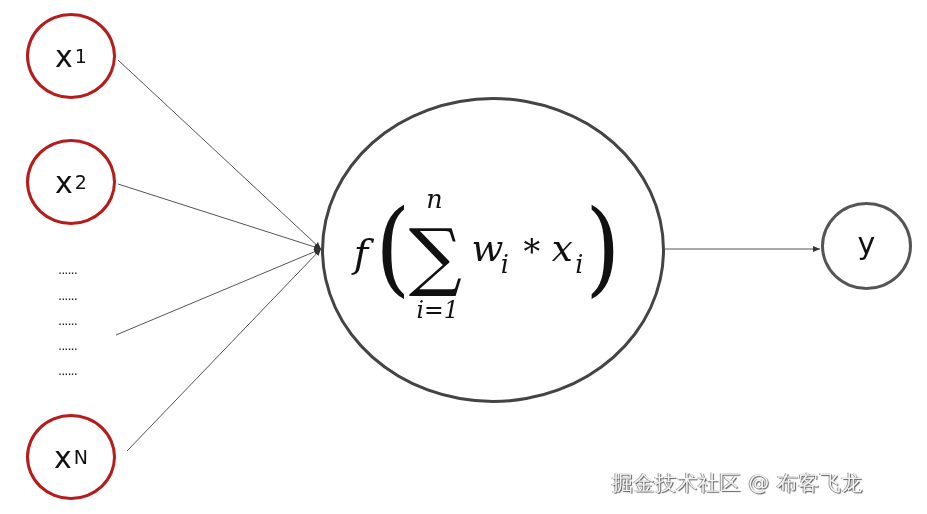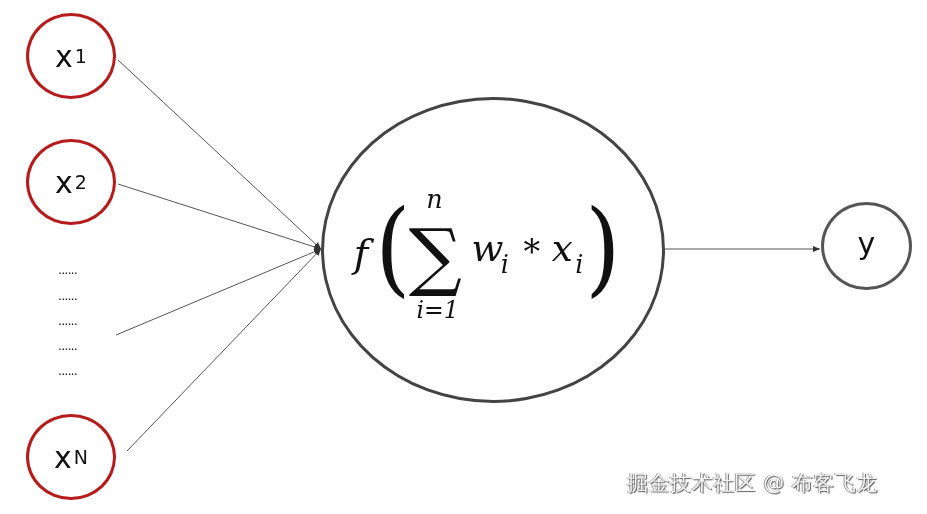--- a/index.html
+++ b/index.html
@@ -6,21 +6,21 @@
     body { width: 927px; height: 514px; position: relative; overflow: hidden; font-family: "DejaVu Sans", sans-serif; }
     svg.diagram { position: absolute; left: 0; top: 0; width: 927px; height: 514px; }
     .input-node { position: absolute; width: 90px; height: 86px; border: 3px solid #b71c1c; border-radius: 50%; box-sizing: border-box; background: #fff; }
     .node-label { position: absolute; left: 0; right: 0; top: 0; bottom: 0; display: flex; align-items: center; justify-content: center; font-family: "DejaVu Sans", sans-serif; font-size: 30px; color: #111; }
     .node-label sub { font-size: 19px; vertical-align: -9px; margin-left: 2px; }
     .dots { position: absolute; left: 58px; font-family: "DejaVu Sans", sans-serif; font-size: 13px; letter-spacing: -1px; color: #222; line-height: 12px; }
     .neuron { position: absolute; left: 321px; top: 97px; width: 344px; height: 306px; border: 3px solid #444; border-radius: 50%; box-sizing: border-box; background: #fff; }
     .formula { position: absolute; left: 0; top: 0; width: 100%; height: 100%; }
     .output-node { position: absolute; left: 821px; top: 202px; width: 91px; height: 88px; border: 3px solid #555; border-radius: 50%; box-sizing: border-box; background: #fff; }
     .output-node .node-label { font-size: 30px; padding-bottom: 6px; }
-    .watermark { position: absolute; left: 627px; top: 469px; font-family: "DejaVu Sans", sans-serif; font-size: 21px; color: #f4f4f4; text-shadow: 1px 1px 1px #555, -1px 0 0 #999; letter-spacing: 0.5px; }
+    .watermark { position: absolute; left: 612px; top: 469px; font-family: "DejaVu Sans", sans-serif; font-size: 21px; color: #f4f4f4; text-shadow: 1px 1px 1px #555, -1px 0 0 #999; letter-spacing: 0.5px; }
   </style>
 </head>
 <body>
 
 <svg class="diagram" viewBox="0 0 927 514" xmlns="http://www.w3.org/2000/svg">
   <defs>
     <marker id="arrow" markerWidth="8" markerHeight="8" refX="7" refY="4" orient="auto">
       <path d="M0,1 L7,4 L0,7 Z" fill="#333"></path>
     </marker>
   </defs>

